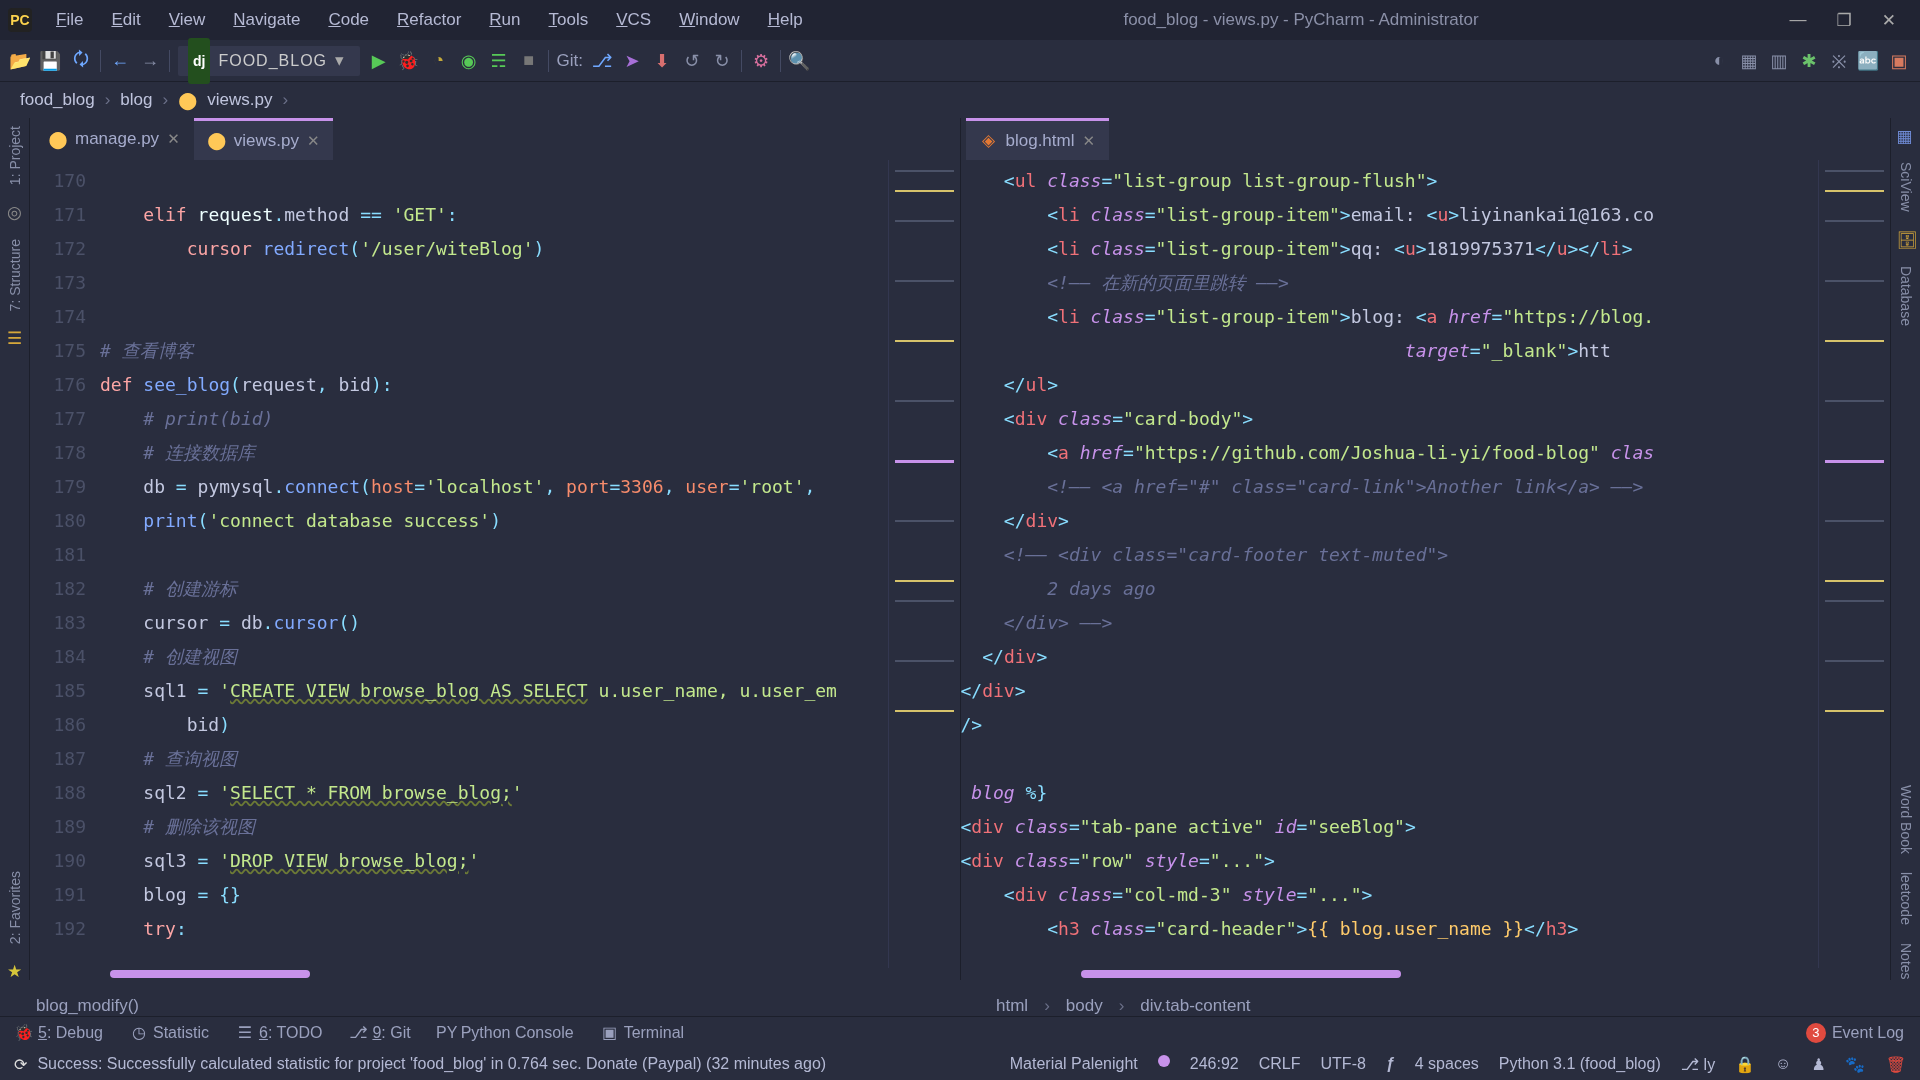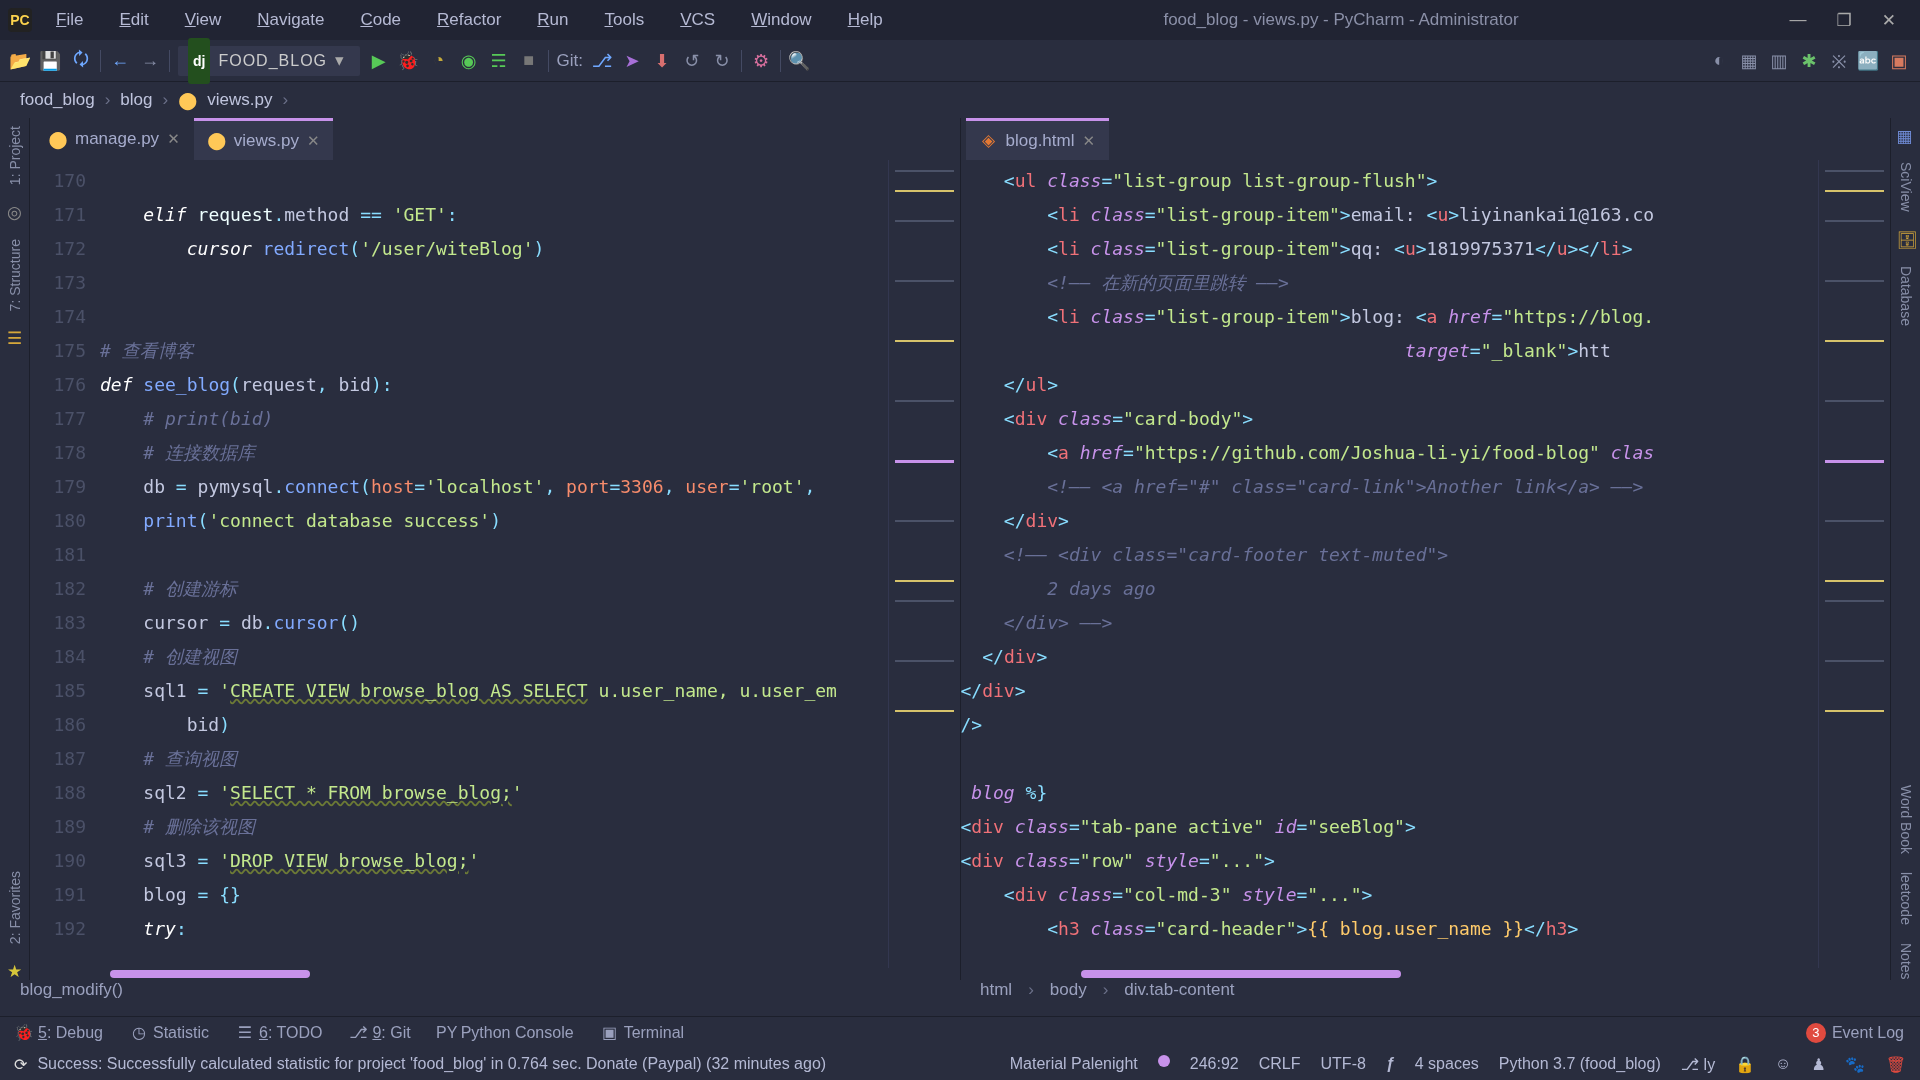--- a/index.html
+++ b/index.html
@@ -1,19 +1,19 @@
 <!DOCTYPE html>
 <html><head>
 <meta charset="utf-8">
 <style>
 html,body{margin:0;padding:0;width:1920px;height:1080px;overflow:hidden;background:#292d3e;color:#a6accd;font-family:'Segoe UI',Arial,sans-serif;font-size:17px}
 *{box-sizing:border-box}
 .titlebar{height:40px;display:flex;align-items:center;background:#212433;padding:0 8px}
 .titlebar .logo{width:24px;height:24px;background:#222;border-radius:4px;margin-right:14px;display:flex;align-items:center;justify-content:center;color:#fcd34d;font-weight:bold;font-size:14px}
-.menubar{display:flex;gap:16px}
+.menubar{display:flex;gap:8px}
 .menubar span{padding:4px 10px;color:#b6bad4;cursor:pointer;font-size:17px}
 .wintitle{flex:1;text-align:center;color:#8b90a8;font-size:17px}
 .winbtns{display:flex;gap:30px;color:#aaa;padding-right:16px}
 .winbtns span{cursor:pointer}
 .toolbar{height:42px;display:flex;align-items:center;background:#292d3e;padding:0 10px;gap:8px;border-bottom:1px solid #1c1f2b}
 .toolbar .icon{width:22px;height:22px;display:flex;align-items:center;justify-content:center;color:#888fa8;cursor:pointer;font-size:18px}
 .toolbar .sep{width:1px;height:22px;background:#444a63}
 .run-config{display:flex;align-items:center;gap:8px;background:#34384d;height:30px;padding:0 16px 0 10px;border-radius:2px}
 .run-config .dj{background:#234f1e;color:#fff;padding:15px 5px;border-radius:3px;font-size:14px;font-weight:bold}
 .run-config .name{color:#ccc;font-size:16px;letter-spacing:1px}
@@ -34,37 +34,37 @@
 .tab.active{background:#34384d;border-top:3px solid #c792ea;padding-top:0}
 .tab .ticon{width:18px;height:18px;display:flex;align-items:center;justify-content:center}
 .tab .close{color:#888;font-size:15px}
 .code{flex:1;display:flex;overflow:hidden;position:relative;font-family:Consolas,Menlo,monospace;font-size:18px;line-height:34px}
 .gutter{width:70px;text-align:right;color:#4b5168;padding:4px 14px 0 0;user-select:none}
 .codetxt{flex:1;white-space:pre;overflow:hidden;padding-top:4px;color:#c3c8e0;position:relative}
 .minimap{width:72px;background:#292d3e;position:relative;border-left:1px solid #333750}
 .mm-line{position:absolute;left:6px;right:6px;height:2px;background:#4b5268}
 .mm-line.y{background:#d6c26b}
 .mm-line.p{background:#c792ea;height:3px}
-.kw{color:#ffffff;font-style:italic}
+.kw{color:#fca5a5;}
 .fn{color:#82aaff}
 .str{color:#c3e88d}
 .num{color:#f78c6c}
 .cmt{color:#697098;font-style:italic}
 .op{color:#89ddff}
 .var{color:#eeffff}
 .tag{color:#f07178}
 .attr{color:#c792ea;font-style:italic}
 .sattr{color:#ffcb6b}
 .sval{color:#c3e88d}
 .pname{color:#f78c6c}
 .warn{text-decoration:underline wavy #6c7a35}
 .hscroll{height:12px;background:#292d3e;position:relative}
 .hthumb{position:absolute;top:2px;height:8px;background:#c792ea;border-radius:4px}
 .statuspath{height:36px;display:flex;background:#292d3e}
-.statuspath .half{flex:1;display:flex;align-items:flex-start;padding:0 20px;color:#9aa0bd;font-size:17px;gap:16px}
+.statuspath .half{flex:1;display:flex;align-items:flex-end;padding:0 36px;color:#9aa0bd;font-size:17px;gap:16px}
 .bottombar{height:32px;display:flex;align-items:center;background:#292d3e;padding:0 16px;gap:28px;border-top:1px solid #1c1f2b;font-size:16px;color:#9aa0bd}
 .bottombar .btn{display:flex;align-items:center;gap:6px;cursor:pointer}
 .bottombar .btn .bic{width:16px;height:16px;display:flex;align-items:center;justify-content:center}
 .bottombar .spacer{flex:1}
 .badge{background:#e04a3f;color:#fff;border-radius:50%;width:20px;height:20px;display:flex;align-items:center;justify-content:center;font-size:13px}
 .footer{height:32px;display:flex;align-items:center;background:#292d3e;padding:0 14px;gap:22px;font-size:16px;color:#b4b9d4}
 .footer .msg{flex:1;display:flex;align-items:center;gap:10px}
 .footer .rinfo{display:flex;align-items:flex-start;gap:20px}
 .dot{width:12px;height:12px;border-radius:50%;background:#c792ea}
 .accent-bar{width:5px;background:#c792ea}
@@ -359,21 +359,21 @@
     <span>Success: Successfully calculated statistic for project 'food_blog' in 0.764 sec. Donate (Paypal) (32 minutes ago)</span>
   </div>
   <div class="rinfo">
     <span>Material Palenight</span>
     <span class="dot"></span>
     <span>246:92</span>
     <span>CRLF</span>
     <span>UTF-8</span>
     <span style="font-weight:bold;font-style:italic">ƒ</span>
     <span>4 spaces</span>
-    <span>Python 3.7 (food_blog)</span>
+    <span>Python 3.1 (food_blog)</span>
     <span>⎇ <span>ly</span></span>
     <span>🔒</span>
     <span>☺</span>
     <span>♟</span>
     <span>🐾</span>
     <span style="color:#e04a3f">🗑</span>
   </div>
 </div>
 
 </body></html>

